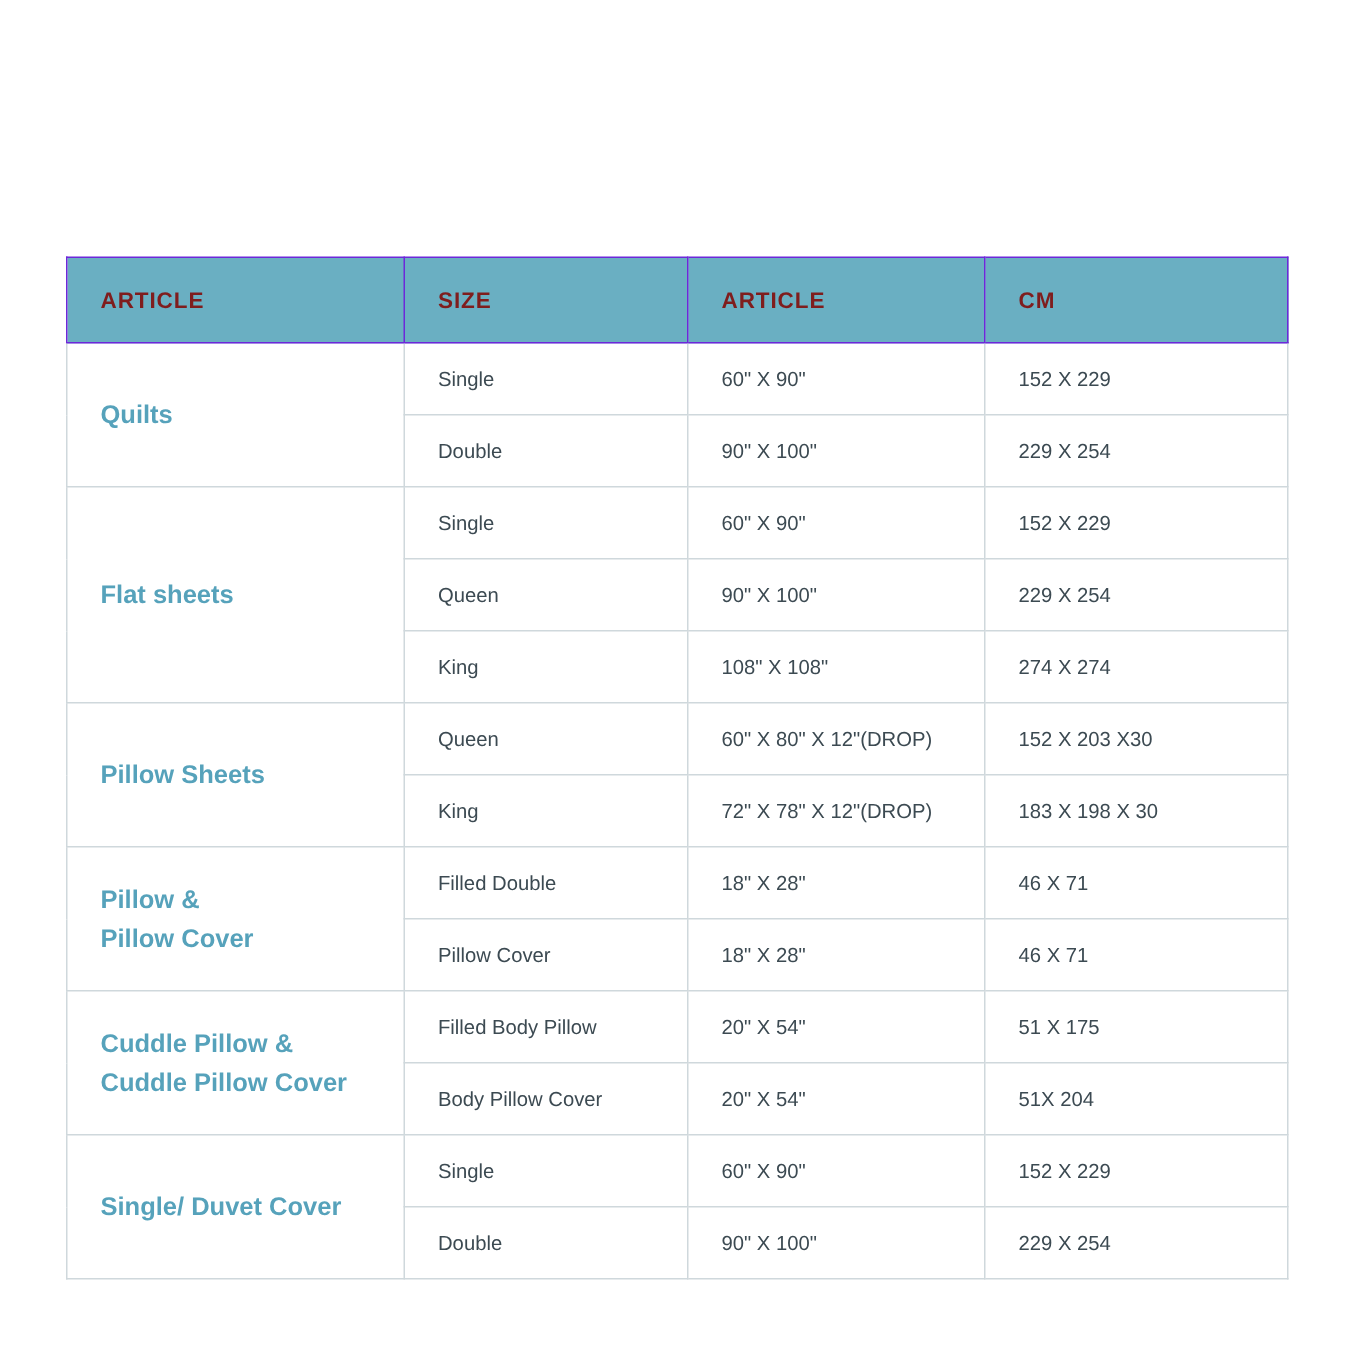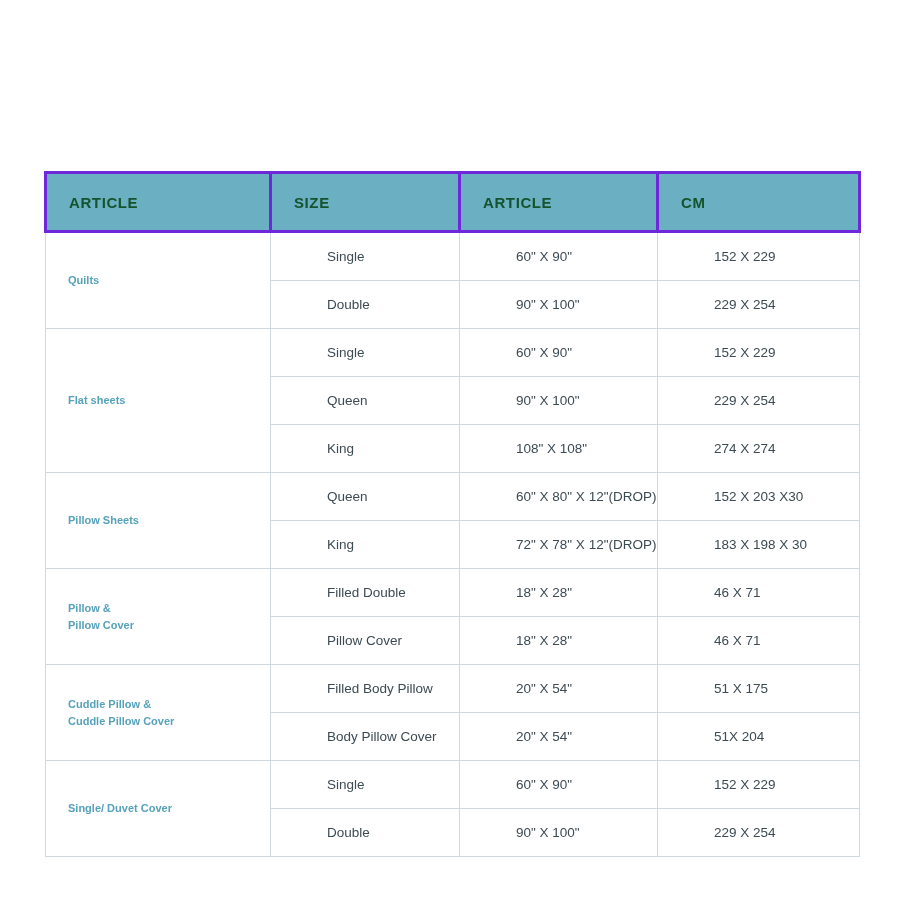--- a/index.html
+++ b/index.html
@@ -42,55 +42,54 @@
     width: 814px;
     table-layout: fixed;
   }
   table.size-chart col.c1 { width: 225px; }
   table.size-chart col.c2 { width: 189px; }
   table.size-chart col.c3 { width: 198px; }
   table.size-chart col.c4 { width: 202px; }
 
   thead th {
     background: #6aafc2;
-    color: #14532d;
+    color: #7f1d1d;
     text-align: left;
     font-size: 15px;
     font-weight: 700;
     letter-spacing: 0.6px;
     padding: 19px 0 19px 22px;
-    border: 3px solid #6d28d9;
+    border: 1px solid #6d28d9;
     height: 18px;
     vertical-align: middle;
   }
   tbody td {
     border: 1px solid #cfd8dc;
     font-size: 13.5px;
     color: #3c4a52;
     padding: 0 0 0 22px;
     height: 47px;
     vertical-align: middle;
     background: #ffffff;
   }
   tbody td.article {
     color: #56a2bb;
-    font-size: 11px;
+    font-size: 17px;
     font-weight: 700;
     line-height: 1.5;
     vertical-align: middle;
   }
   tbody td.article .line {
     display: block;
   }
   tbody tr.grouptop td {
     border-top: 1px solid #cfd8dc;
   }
   .cell-text {
     display: block;
-    margin-left: 34px;
   }
 </style>
 </head>
 <body>
 
 <div class="page">
 
 
   <div class="table-wrap">
     <table class="size-chart">

